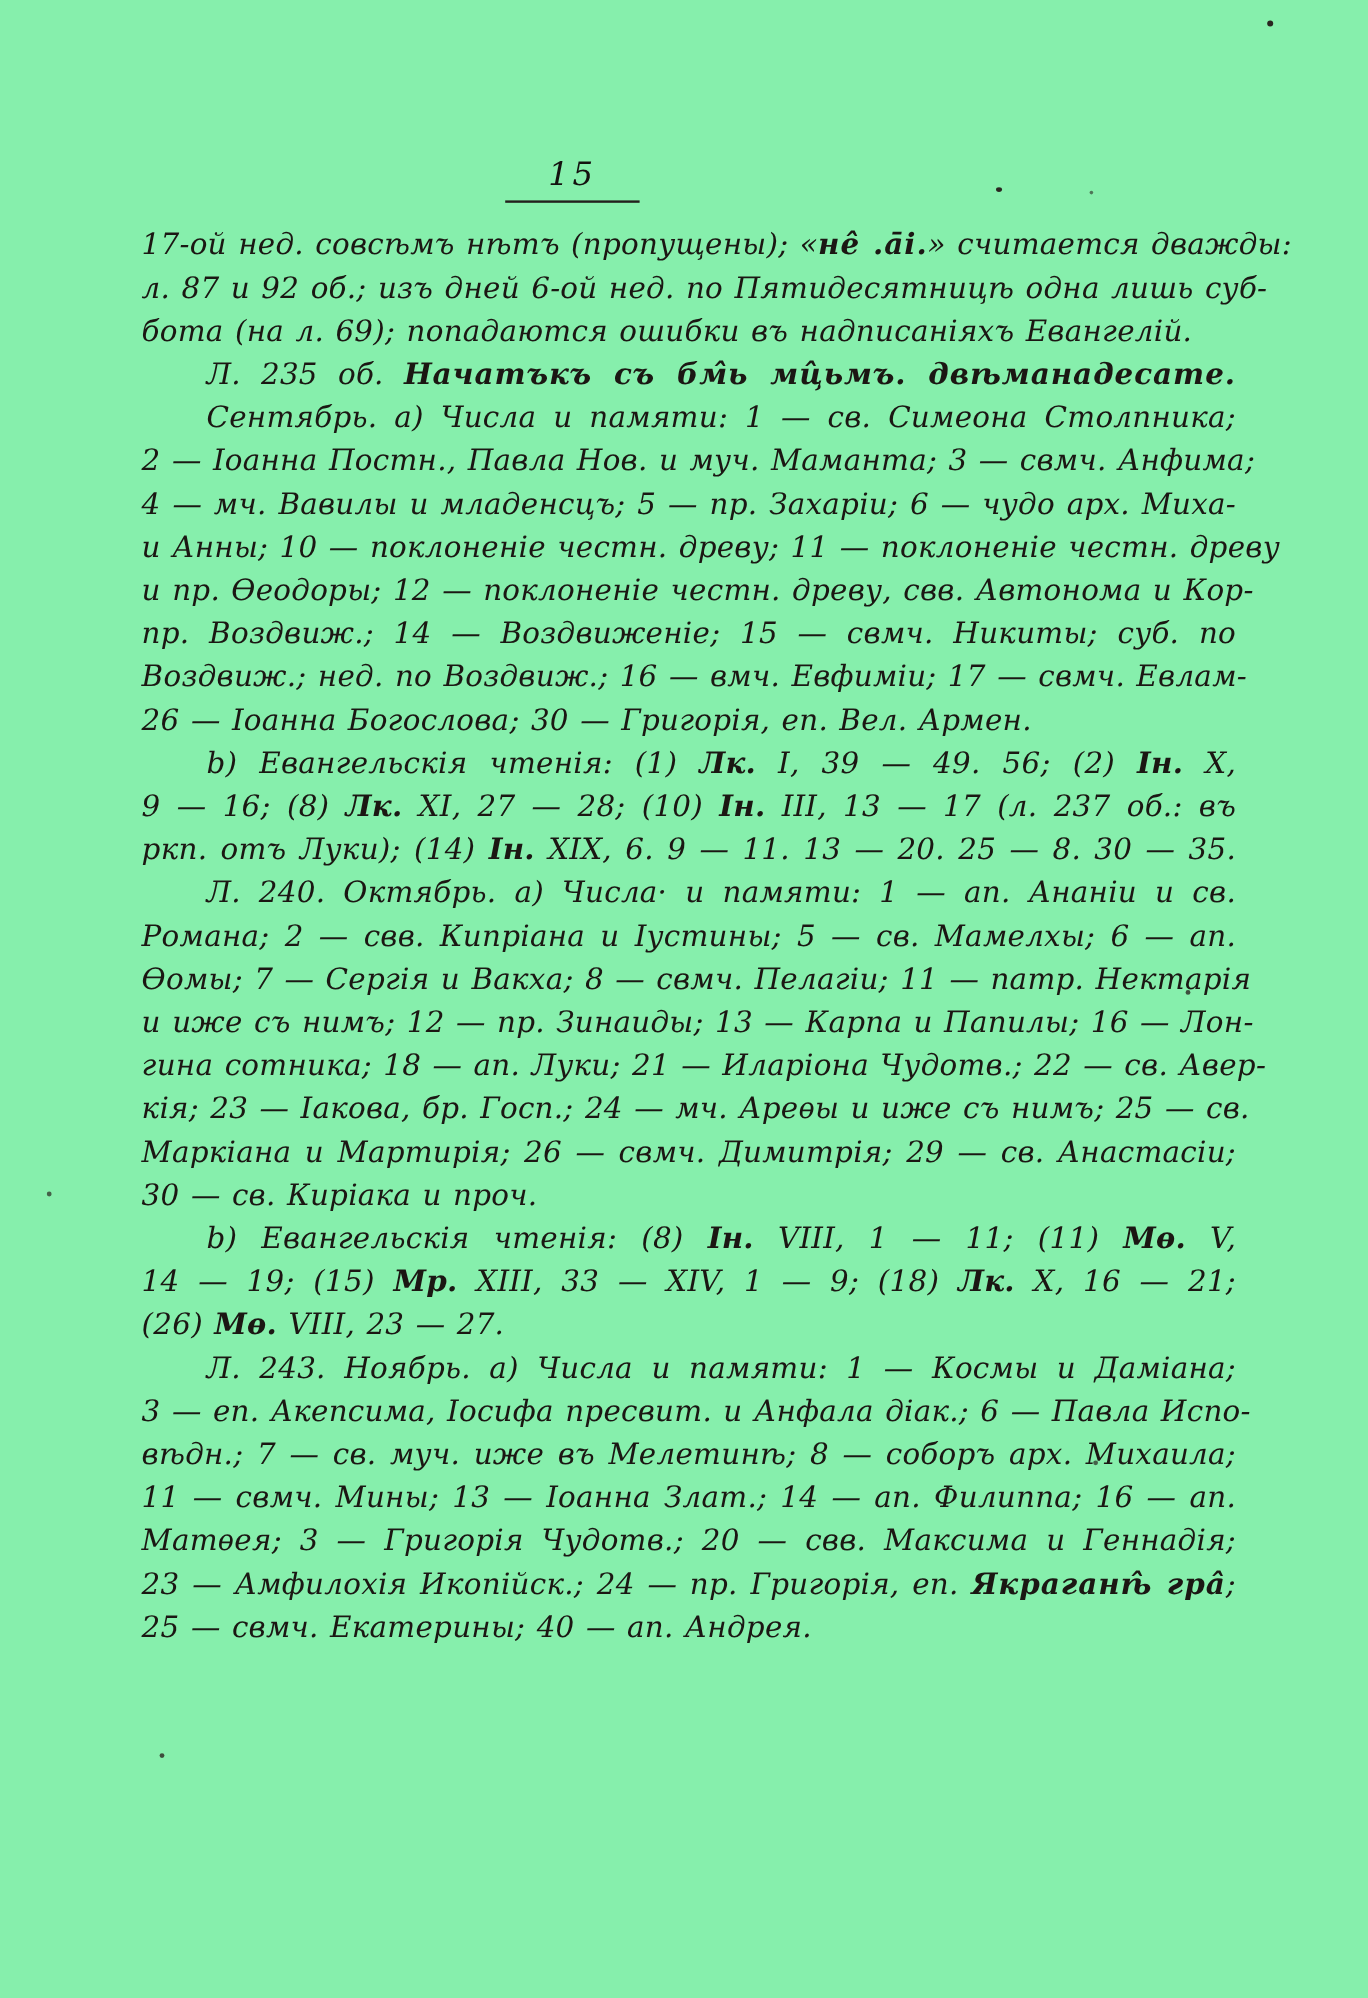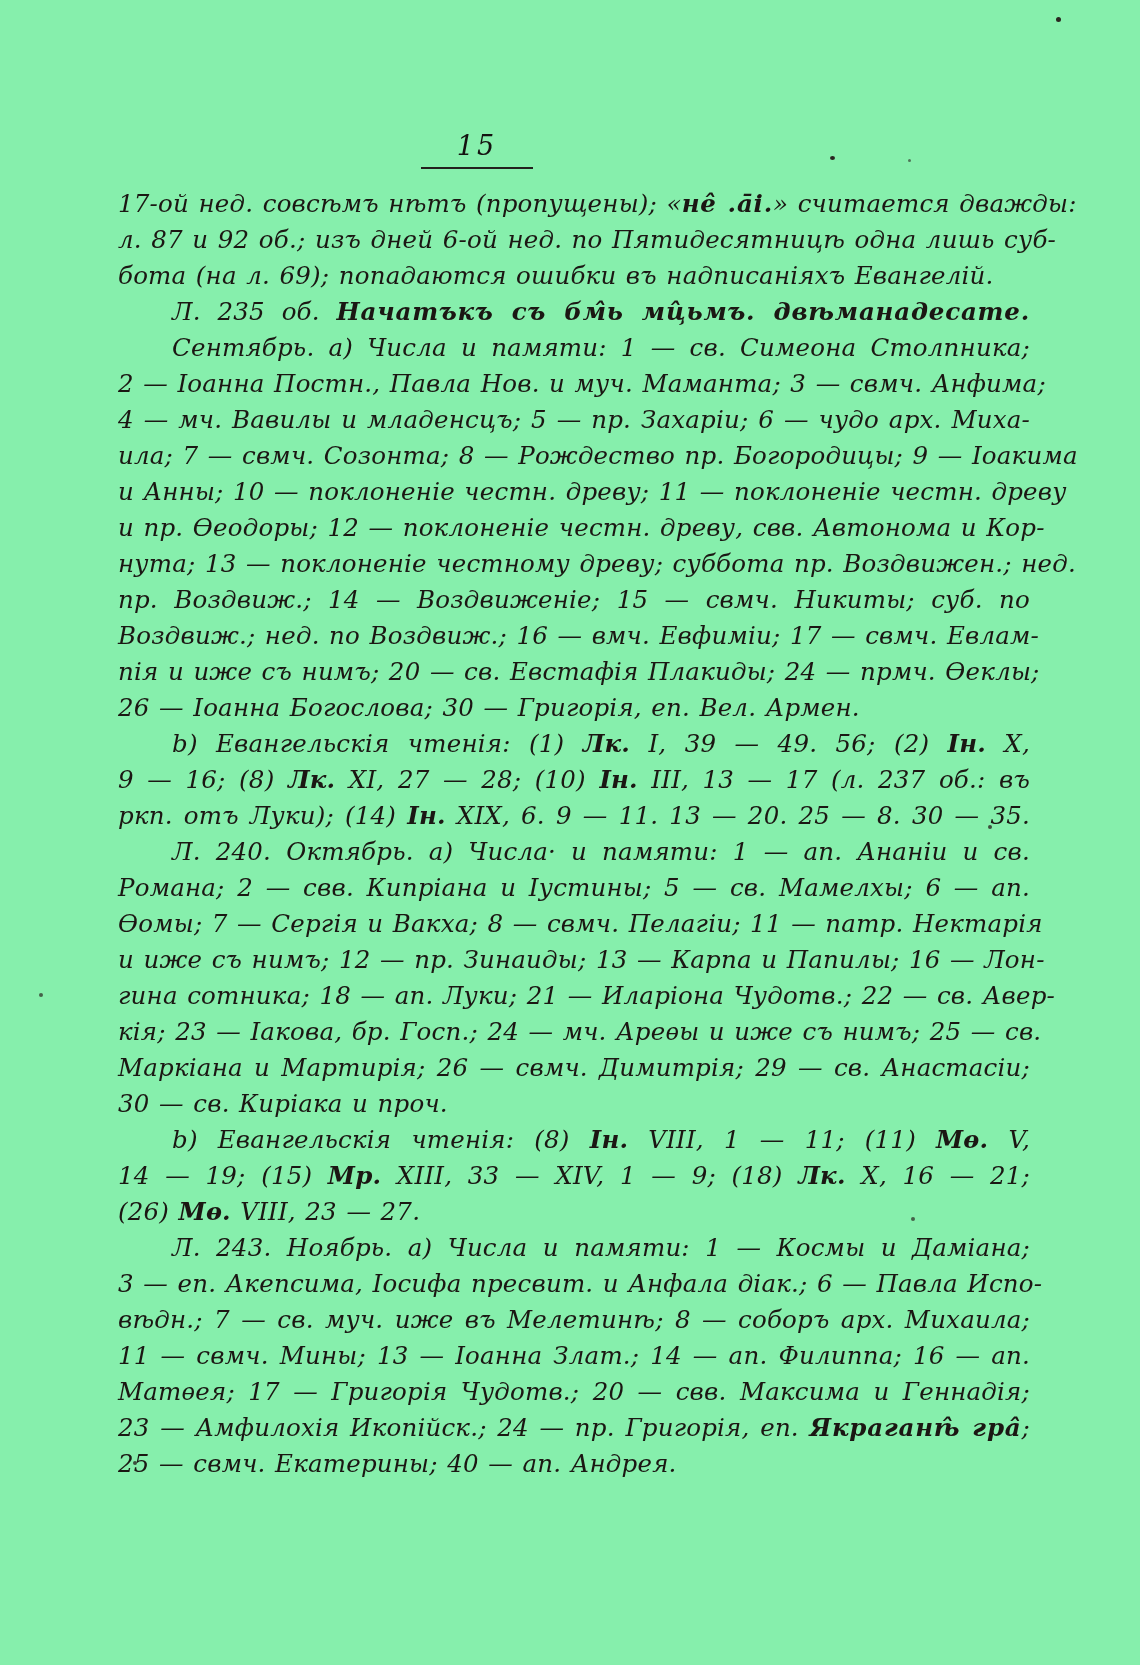--- a/index.html
+++ b/index.html
@@ -82,47 +82,44 @@
   <div class="page-number-rule"></div>
 
   <div class="text-block">
       <div class="line"><span>17-ой нед. совсѣмъ нѣтъ (пропущены); «</span><span class="cs">не̂ .а̄і.</span><span>» считается дважды:</span></div>
       <div class="line"><span>л. 87 и 92 об.; изъ дней 6-ой нед. по Пятидесятницѣ одна лишь суб-</span></div>
       <div class="line last"><span>бота (на л. 69); попадаются ошибки въ надписаніяхъ Евангелій.</span></div>
       <div class="line indent"><span>Л. 235 об. </span><span class="cs">Начатъкъ съ бм̂ь мц̂ьмъ. двѣманадесате.</span></div>
       <div class="line indent"><span>Сентябрь. а) Числа и памяти: 1 — св. Симеона Столпника;</span></div>
       <div class="line"><span>2 — Іоанна Постн., Павла Нов. и муч. Маманта; 3 — свмч. Анфима;</span></div>
       <div class="line"><span>4 — мч. Вавилы и младенсцъ; 5 — пр. Захаріи; 6 — чудо арх. Миха-</span></div>
-      <div class="line"><span>ила; 7 — свмч. Созонта; 8 — Рождество пр. Богородицы; 9 — Іоакима</span></div>
       <div class="line"><span>и Анны; 10 — поклоненіе честн. древу; 11 — поклоненіе честн. древу</span></div>
       <div class="line"><span>и пр. Ѳеодоры; 12 — поклоненіе честн. древу, свв. Автонома и Кор-</span></div>
-      <div class="line"><span>нута; 13 — поклоненіе честному древу; суббота пр. Воздвижен.; нед.</span></div>
       <div class="line"><span>пр. Воздвиж.; 14 — Воздвиженіе; 15 — свмч. Никиты; суб. по</span></div>
       <div class="line"><span>Воздвиж.; нед. по Воздвиж.; 16 — вмч. Евфиміи; 17 — свмч. Евлам-</span></div>
-      <div class="line"><span>пія и иже съ нимъ; 20 — св. Евстафія Плакиды; 24 — прмч. Ѳеклы;</span></div>
       <div class="line last"><span>26 — Іоанна Богослова; 30 — Григорія, еп. Вел. Армен.</span></div>
       <div class="line indent"><span>b) Евангельскія чтенія: (1) </span><span class="bold">Лк.</span><span> I, 39 — 49. 56; (2) </span><span class="bold">Ін.</span><span> X,</span></div>
       <div class="line"><span>9 — 16; (8) </span><span class="bold">Лк.</span><span> XI, 27 — 28; (10) </span><span class="bold">Ін.</span><span> III, 13 — 17 (л. 237 об.: въ</span></div>
       <div class="line"><span>ркп. отъ Луки); (14) </span><span class="bold">Ін.</span><span> XIX, 6. 9 — 11. 13 — 20. 25 — 8. 30 — 35.</span></div>
       <div class="line indent"><span>Л. 240. Октябрь. а) Числа· и памяти: 1 — ап. Ананіи и св.</span></div>
       <div class="line"><span>Романа; 2 — свв. Кипріана и Іустины; 5 — св. Мамелхы; 6 — ап.</span></div>
       <div class="line"><span>Ѳомы; 7 — Сергія и Вакха; 8 — свмч. Пелагіи; 11 — патр. Нектарія</span></div>
       <div class="line"><span>и иже съ нимъ; 12 — пр. Зинаиды; 13 — Карпа и Папилы; 16 — Лон-</span></div>
       <div class="line"><span>гина сотника; 18 — ап. Луки; 21 — Иларіона Чудотв.; 22 — св. Авер-</span></div>
       <div class="line"><span>кія; 23 — Іакова, бр. Госп.; 24 — мч. Ареѳы и иже съ нимъ; 25 — св.</span></div>
       <div class="line"><span>Маркіана и Мартирія; 26 — свмч. Димитрія; 29 — св. Анастасіи;</span></div>
       <div class="line last"><span>30 — св. Киріака и проч.</span></div>
       <div class="line indent"><span>b) Евангельскія чтенія: (8) </span><span class="bold">Ін.</span><span> VIII, 1 — 11; (11) </span><span class="bold">Мѳ.</span><span> V,</span></div>
       <div class="line"><span>14 — 19; (15) </span><span class="bold">Мр.</span><span> XIII, 33 — XIV, 1 — 9; (18) </span><span class="bold">Лк.</span><span> X, 16 — 21;</span></div>
       <div class="line last"><span>(26) </span><span class="bold">Мѳ.</span><span> VIII, 23 — 27.</span></div>
       <div class="line indent"><span>Л. 243. Ноябрь. а) Числа и памяти: 1 — Космы и Даміана;</span></div>
       <div class="line"><span>3 — еп. Акепсима, Іосифа пресвит. и Анфала діак.; 6 — Павла Испо-</span></div>
       <div class="line"><span>вѣдн.; 7 — св. муч. иже въ Мелетинѣ; 8 — соборъ арх. Михаила;</span></div>
       <div class="line"><span>11 — свмч. Мины; 13 — Іоанна Злат.; 14 — ап. Филиппа; 16 — ап.</span></div>
-      <div class="line"><span>Матѳея; 17 — Григорія Чудотв.; 20 — свв. Максима и Геннадія;</span></div>
+      <div class="line"><span>Матѳея; 3 — Григорія Чудотв.; 20 — свв. Максима и Геннадія;</span></div>
       <div class="line"><span>23 — Амфилохія Икопійск.; 24 — пр. Григорія, еп. </span><span class="cs">Якраганѣ̂ гра̂</span><span>;</span></div>
       <div class="line last"><span>25 — свмч. Екатерины; 40 — ап. Андрея.</span></div>
     </div>
 
   <div class="speck" style="left:1056px; top:17px;  width:5px; height:5px;"></div>
   <div class="speck" style="left:830px;  top:156px; width:5px; height:4px;"></div>
   <div class="speck" style="left:908px;  top:159px; width:3px; height:3px; opacity:.6;"></div>
   <div class="speck" style="left:988px;  top:825px; width:4px; height:4px; opacity:.8;"></div>
   <div class="speck" style="left:39px;   top:993px; width:4px; height:4px; opacity:.7;"></div>
   <div class="speck" style="left:911px;  top:1217px; width:4px; height:4px; opacity:.7;"></div>

